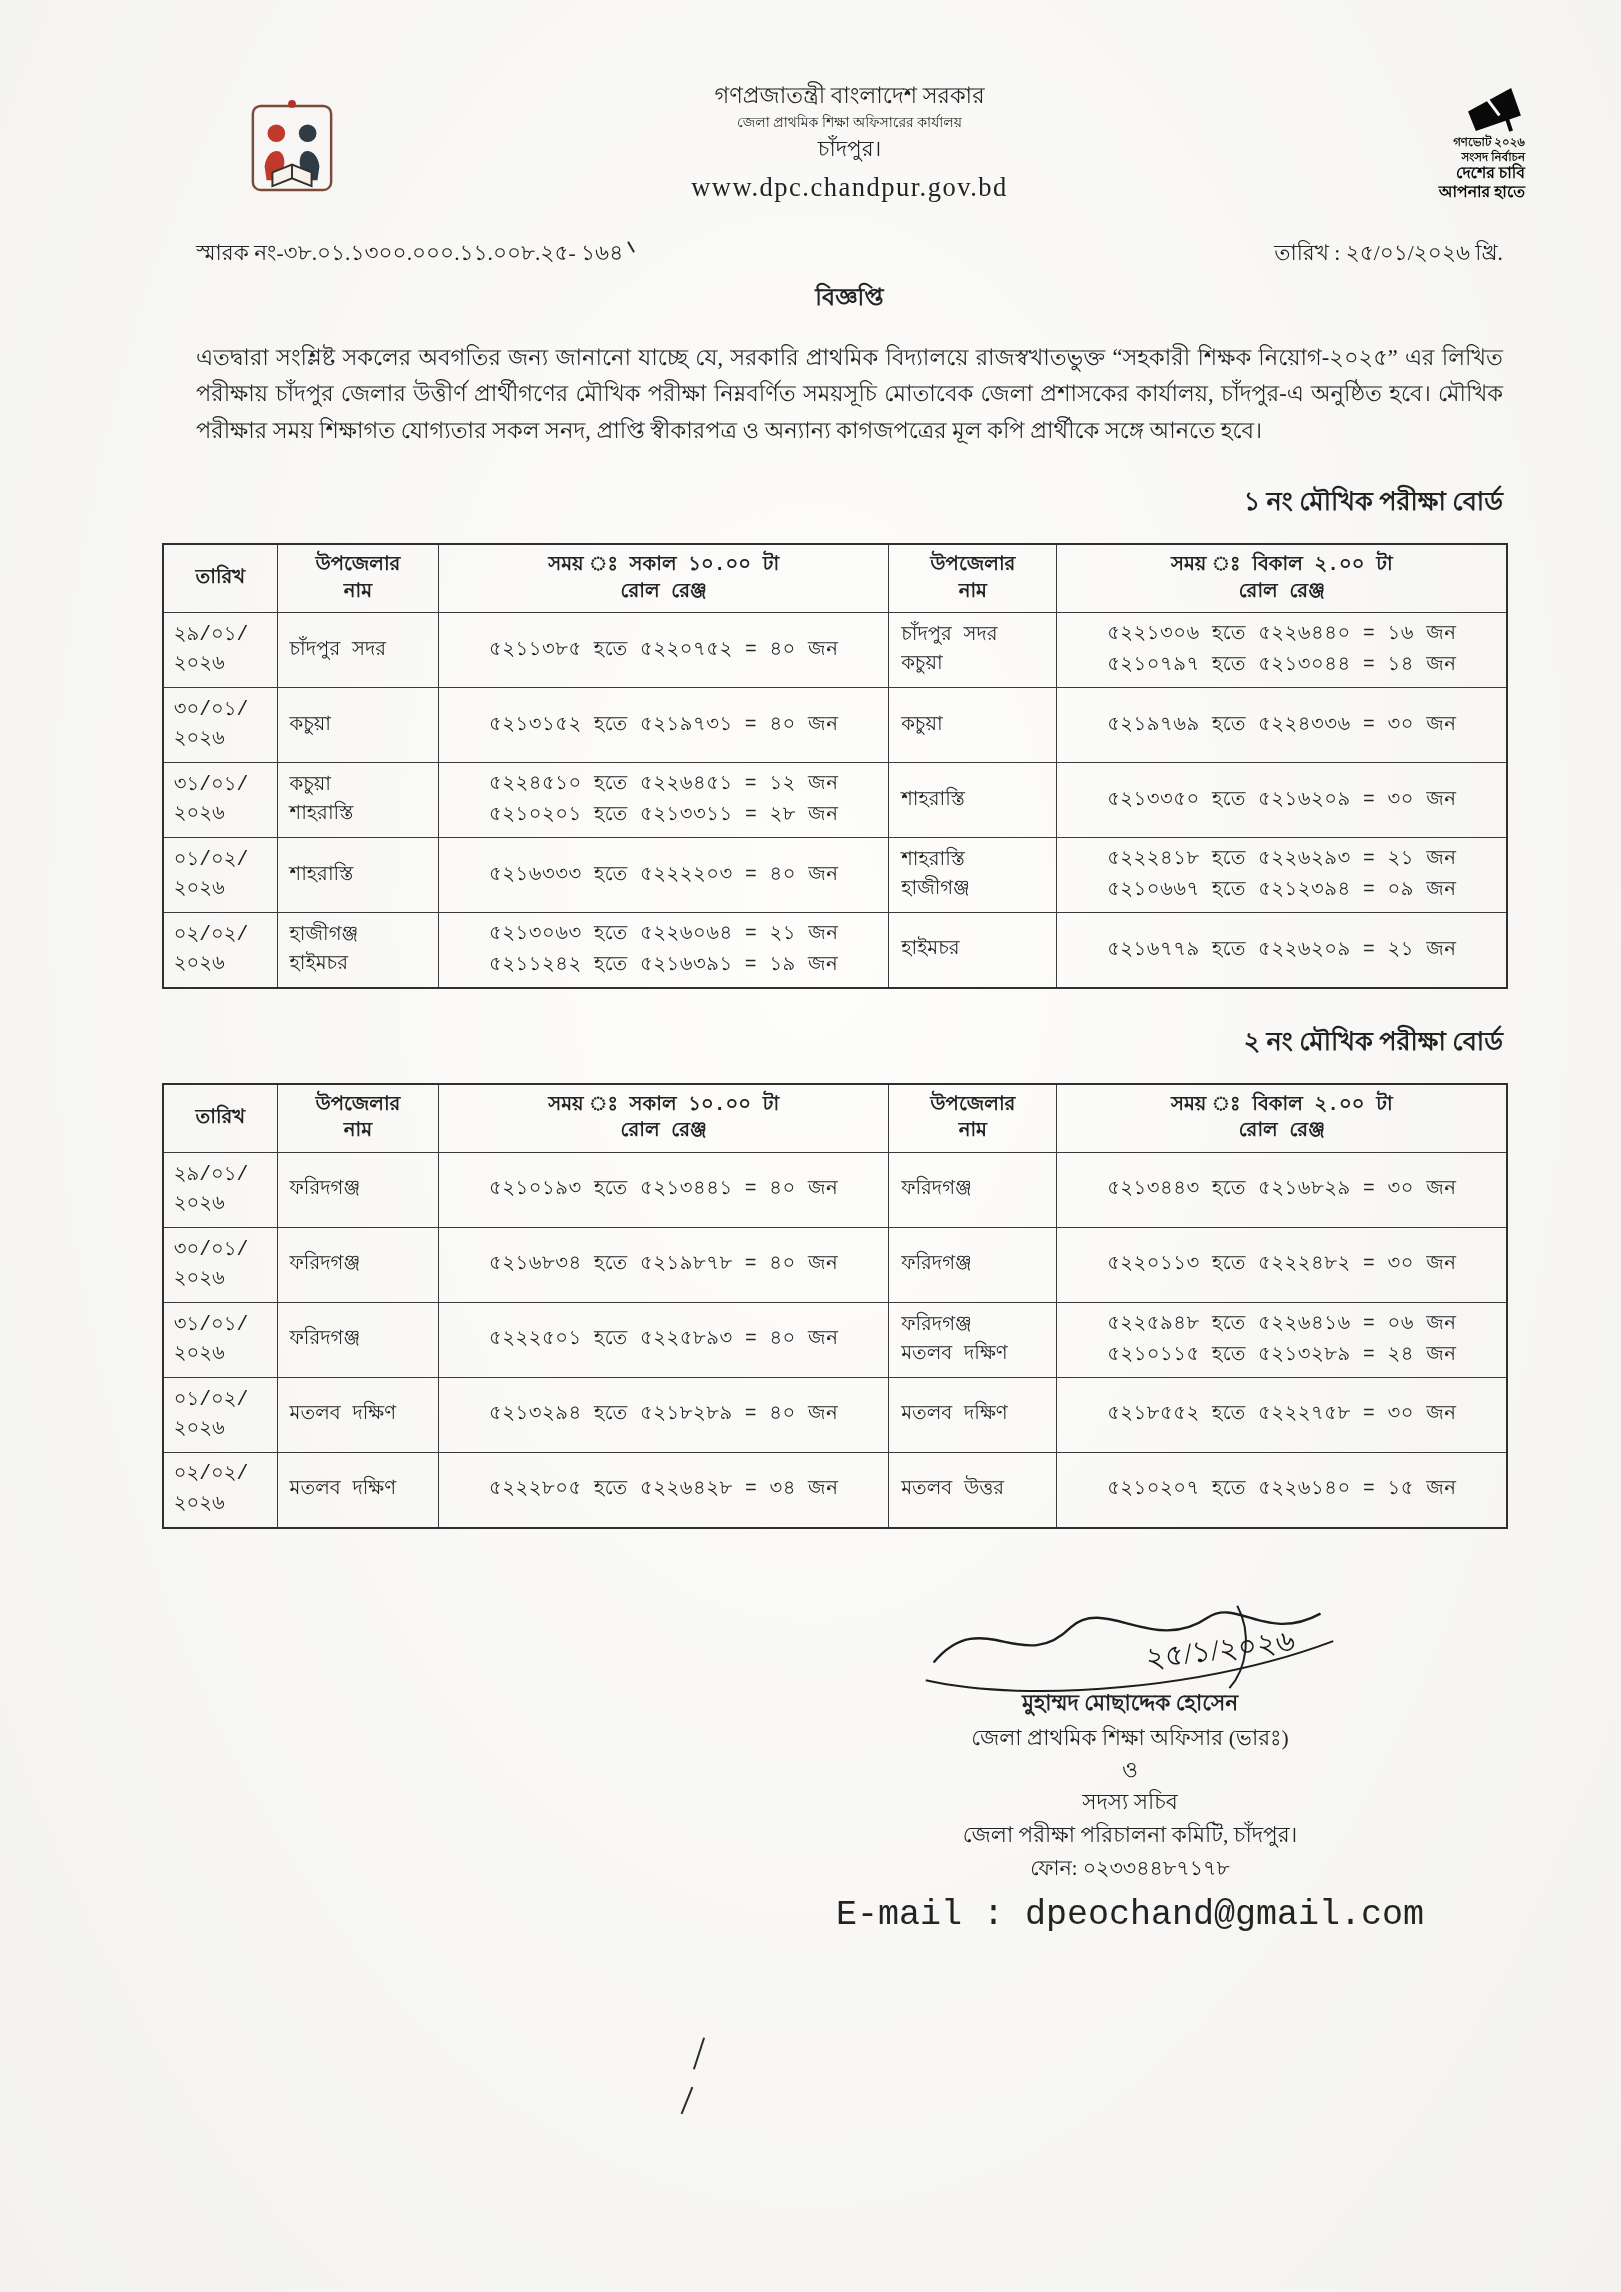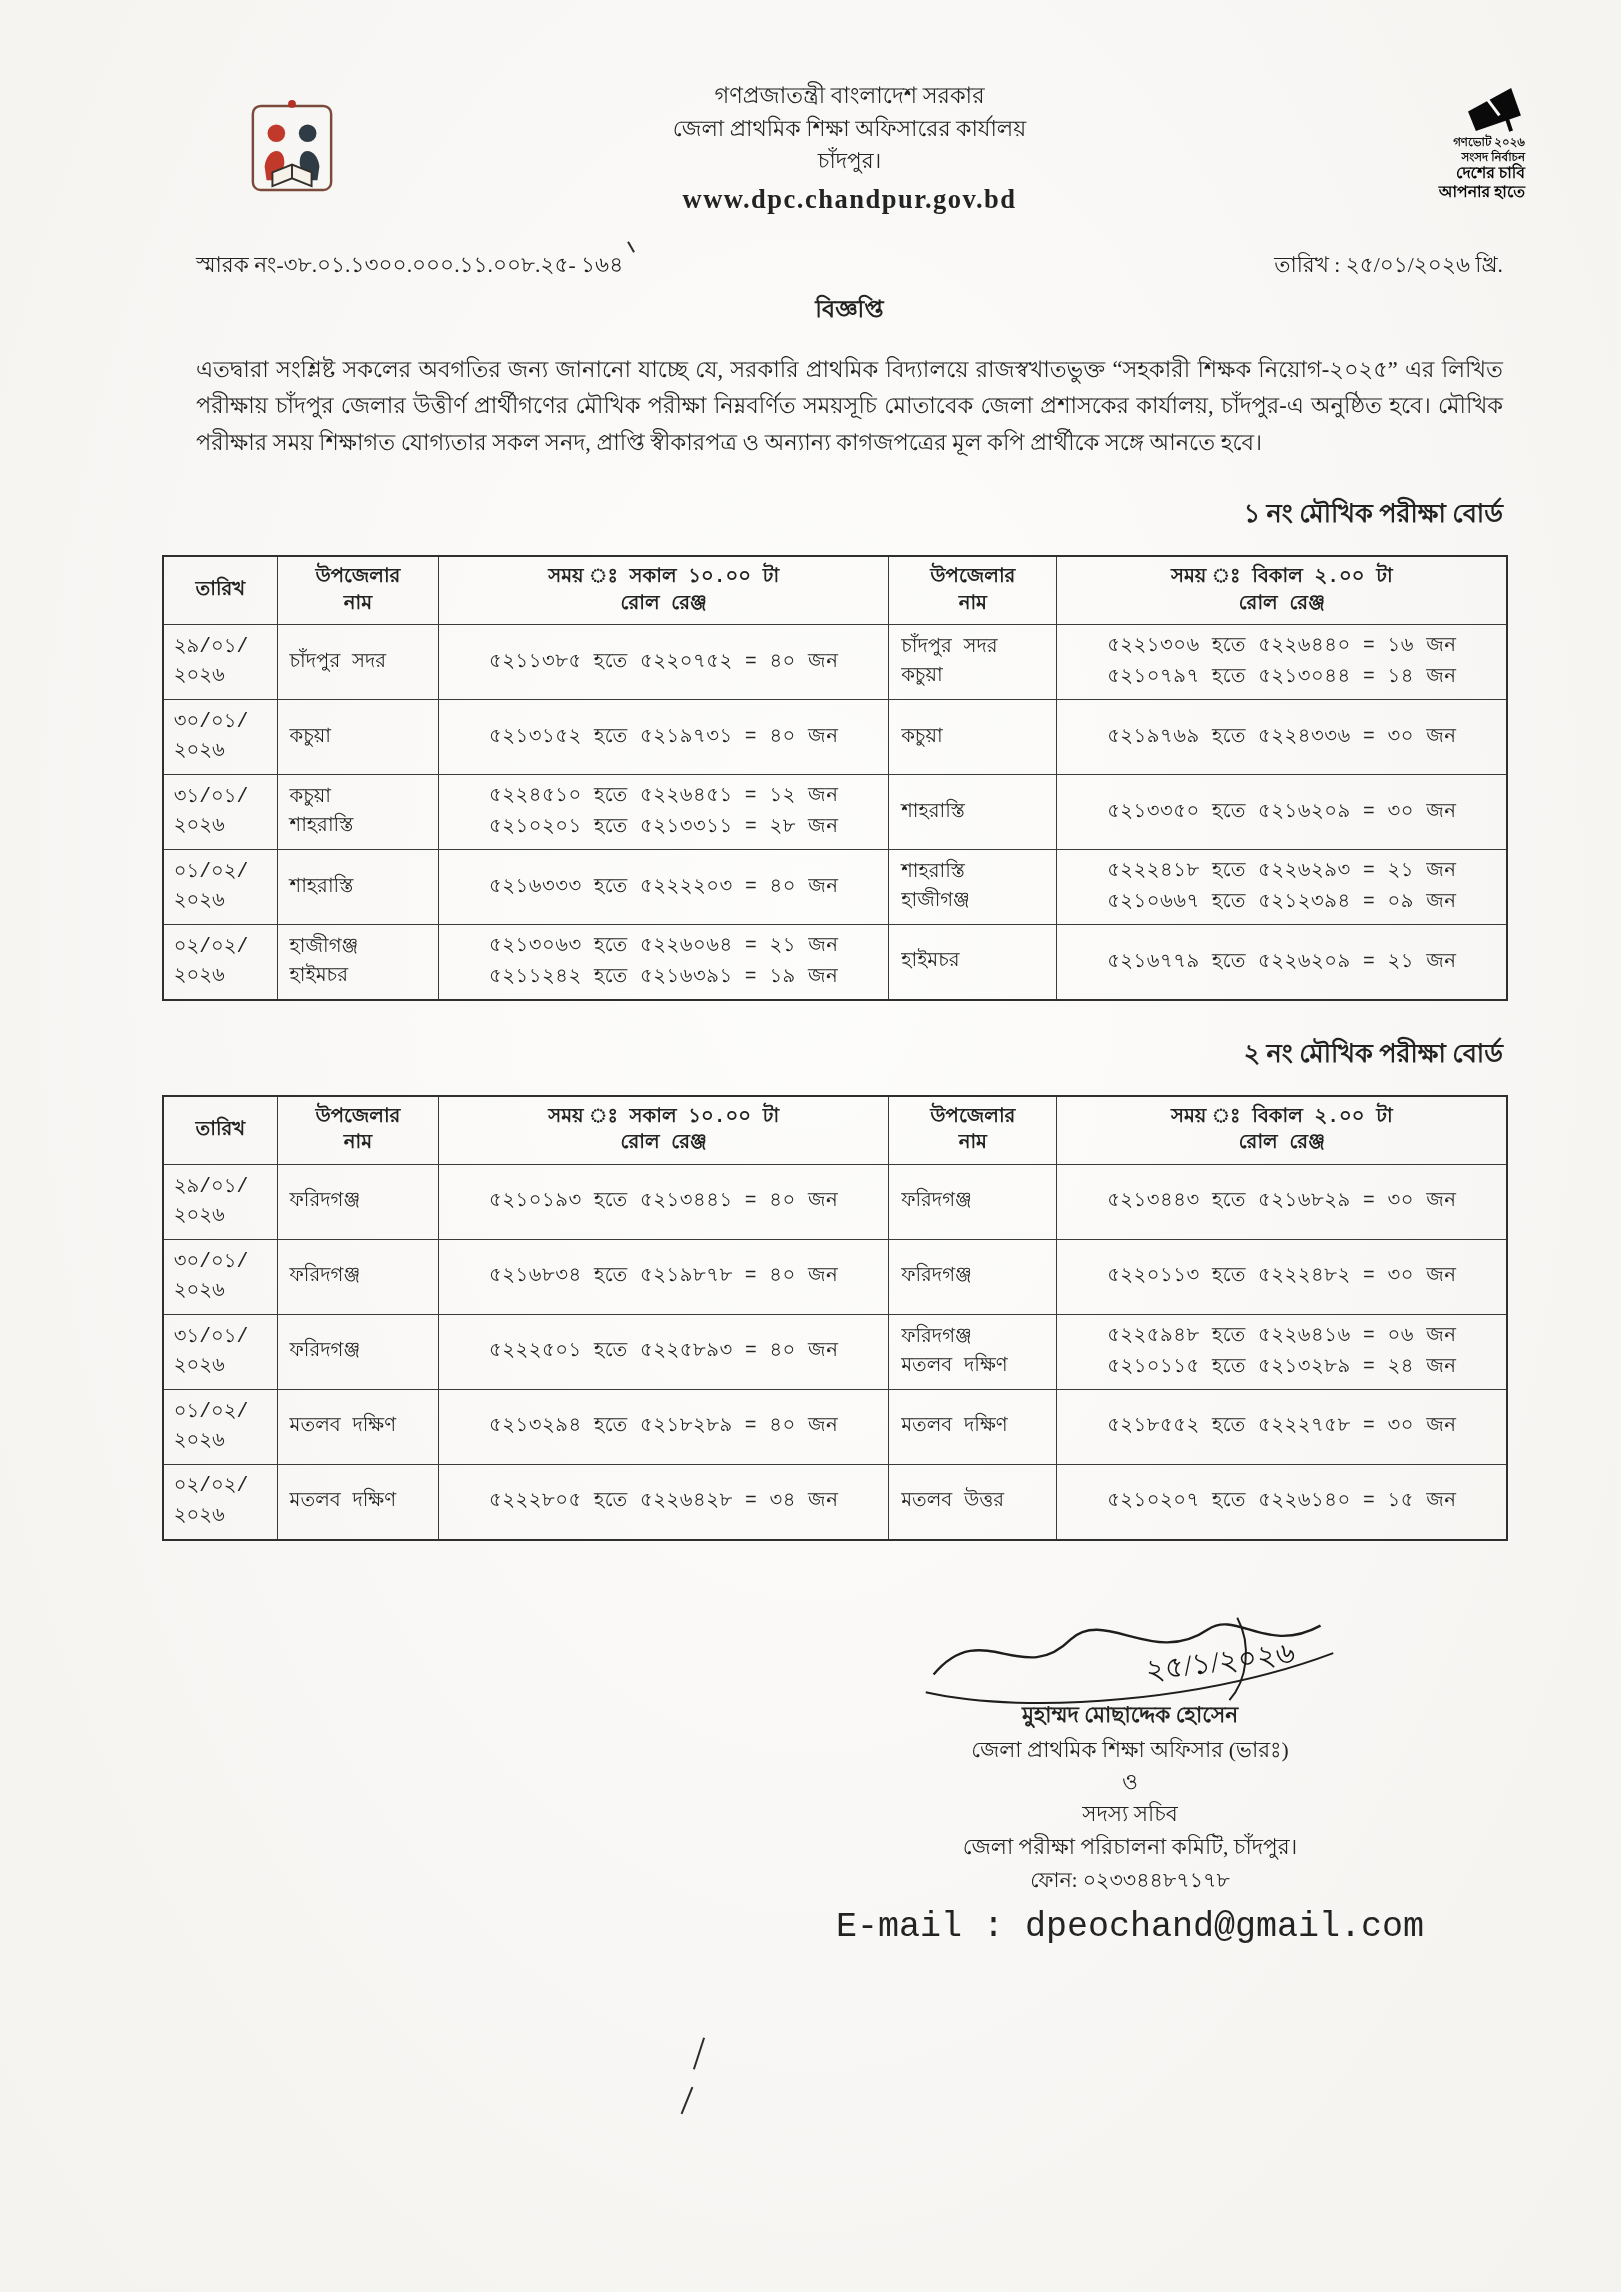--- a/index.html
+++ b/index.html
@@ -21,23 +21,23 @@
 
   
   .office-logo { position: absolute; left: 247px; top: 96px; width: 90px; height: 102px; }
   .stamp-block { position: absolute; right: 96px; top: 86px; width: 147px; text-align: right; }
   .stamp-block svg { display: block; margin: 0 0 2px auto; }
   .stamp-line-sm { font-size: 11.8px; line-height: 1.25; font-weight: bold; color: #111; }
   .stamp-line-bold { font-size: 15.7px; line-height: 1.2; font-weight: bold; color: #050505; }
 
   .header-center { text-align: center; margin: 17.6px 0 0 0; }
   .h-gov { font-size: 22.5px; line-height: 1.5; }
-  .h-office { font-size: 22px; line-height: 1.5; }
+  .h-office { font-size: 14px; line-height: 1.5; }
   .h-district { font-size: 21.6px; line-height: 1.5; }
-  .h-site { font-size: 26.5px; font-weight: bold; letter-spacing: 1.5px; margin-top: 5.9px; }
+  .h-site { font-size: 26.5px; font-weight: normal; letter-spacing: 1.5px; margin-top: 5.9px; }
 
   .memo-row { display: flex; justify-content: space-between; margin-top: 33px; font-size: 21.6px; }
   .notice-title { text-align: center; font-size: 23.5px; font-weight: bold; margin-top: 7.8px; }
 
   .body-par {
     margin-top: 21.6px;
     font-size: 22.5px;
     line-height: 1.62;
     text-align: justify;
   }

